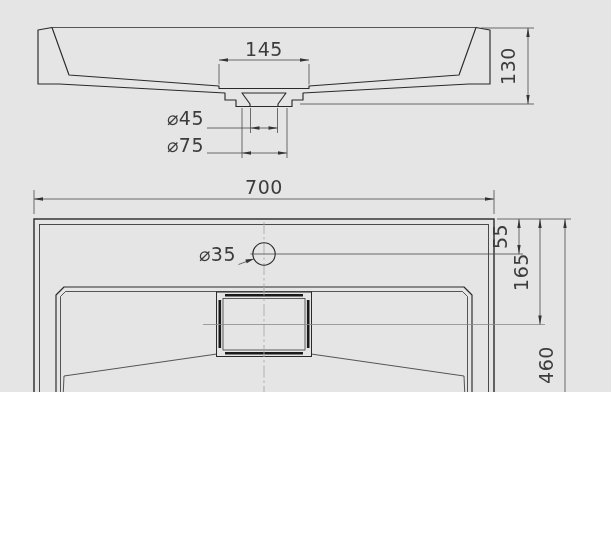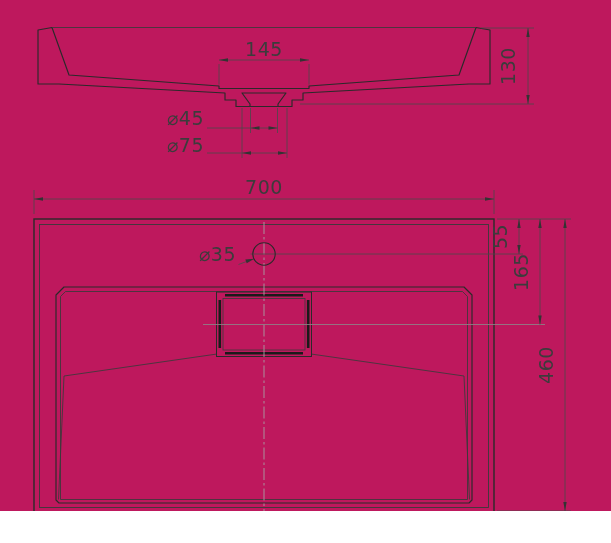--- a/index.html
+++ b/index.html
@@ -1,16 +1,16 @@
 <!DOCTYPE html>
 <html><head>
 <meta charset="utf-8">
 <style>
   html,body { margin:0; padding:0; background:#ffffff; }
-  .stage { width:611px; height:511px; background:#be185d; position:relative; overflow:hidden; }
+  .stage { width:611px; height:392px; background:#e5e5e5; position:relative; overflow:hidden; }
   svg { display:block; }
   .ol  { stroke:#2a2a2a; stroke-width:1.15; fill:none; stroke-linejoin:round; }
   .ol2 { stroke:#3a3a3a; stroke-width:0.85; fill:none; }
   .dim { stroke:#4a4a4a; stroke-width:0.8;  fill:none; }
   .cl  { stroke:#a8a8a8; stroke-width:0.85; fill:none; stroke-dasharray:12 3 2.5 3; }
   .clp { stroke:#8a8a8a; stroke-width:0.8;  fill:none; }
   .thick { stroke:#1a1a1a; stroke-width:2.6; fill:none; }
   .arr { fill:#333333; stroke:none; }
   text { font-family:"DejaVu Sans","Liberation Sans",sans-serif; font-size:19px; fill:#3c3c3c; letter-spacing:0.5px; }
 </style>

